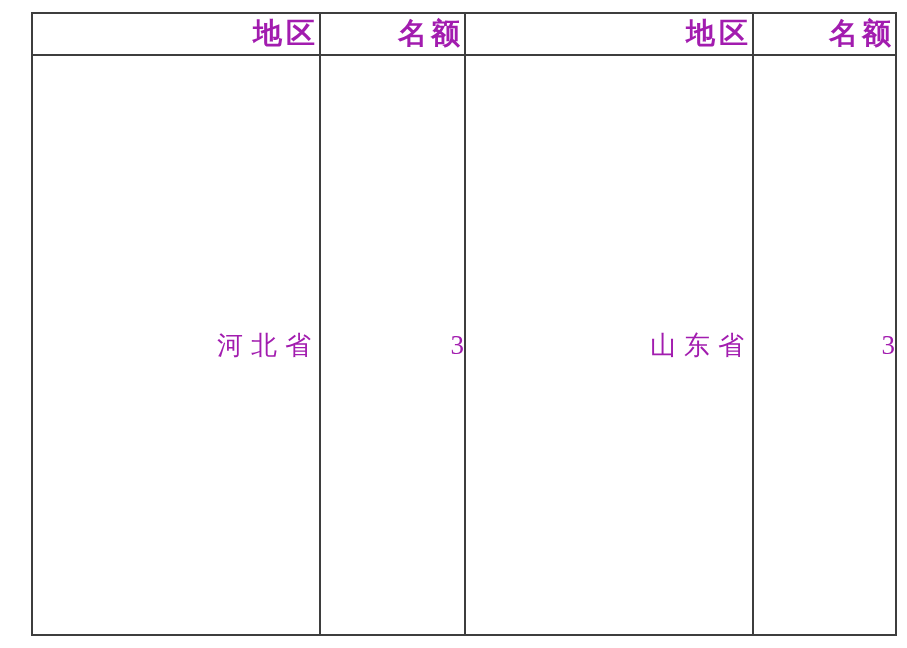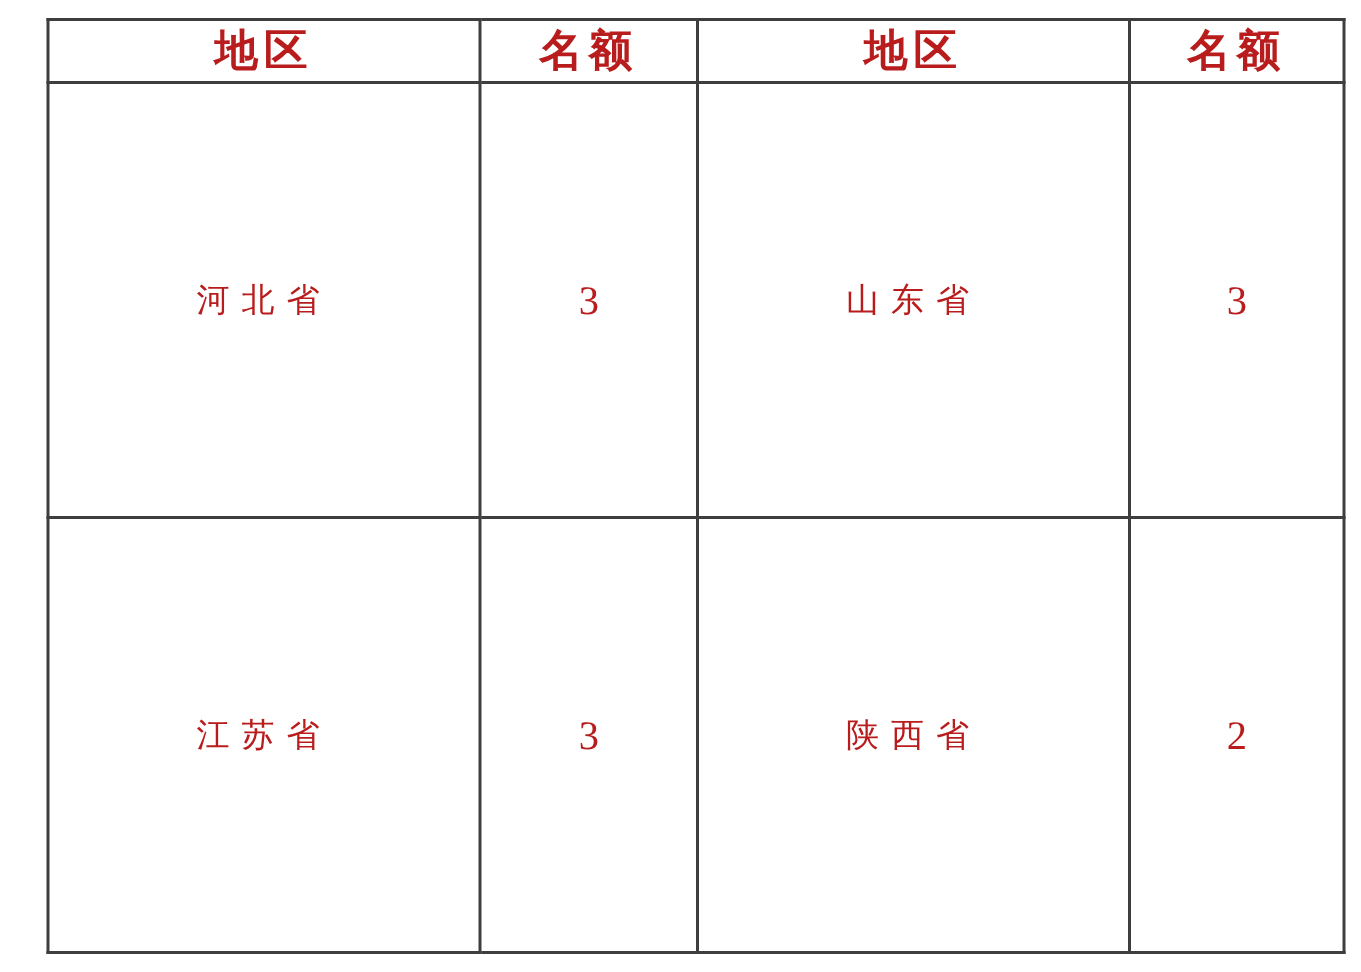--- a/index.html
+++ b/index.html
@@ -21,34 +21,34 @@
     top: 12px;
     width: 864px;
     height: 624px;
     border-collapse: collapse;
     table-layout: fixed;
     background: #ffffff;
   }
   table.quota-table th,
   table.quota-table td {
     border: 2px solid #3e3e3e;
-    text-align: center;
+    text-align: right;
     vertical-align: middle;
     padding: 0;
-    color: #b91c1c;
+    color: #a21caf;
     overflow: hidden;
     white-space: nowrap;
   }
   table.quota-table th {
     font-size: 29px;
     font-weight: bold;
     letter-spacing: 4px;
   }
   td.region-cell {
-    font-size: 22px;
+    font-size: 26px;
     letter-spacing: 8px;
   }
   td.quota-cell {
     font-size: 27px;
     letter-spacing: 0;
   }
   col.c-region { width: 288px; }
   col.c-quota-1 { width: 145px; }
   col.c-region-2 { width: 288px; }
   col.c-quota-2 { width: 143px; }
@@ -72,21 +72,15 @@
         <th>名额</th>
       </tr>
     </thead>
     <tbody>
       <tr>
         <td class="region-cell">河北省</td>
         <td class="quota-cell">3</td>
         <td class="region-cell">山东省</td>
         <td class="quota-cell">3</td>
       </tr>
-      <tr>
-        <td class="region-cell">江苏省</td>
-        <td class="quota-cell">3</td>
-        <td class="region-cell">陕西省</td>
-        <td class="quota-cell">2</td>
-      </tr>
     </tbody>
   </table>
 </div>
 
 </body></html>

